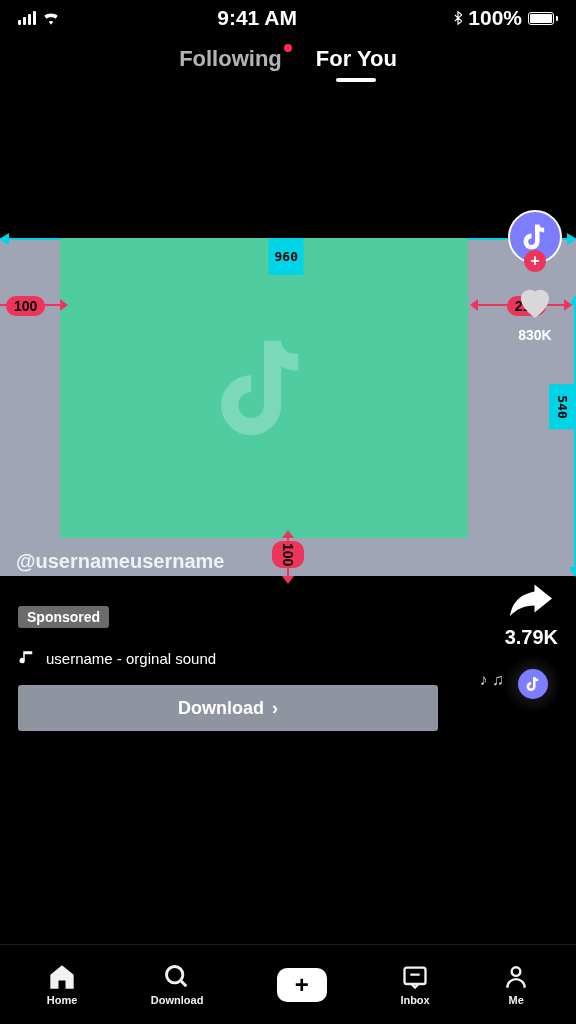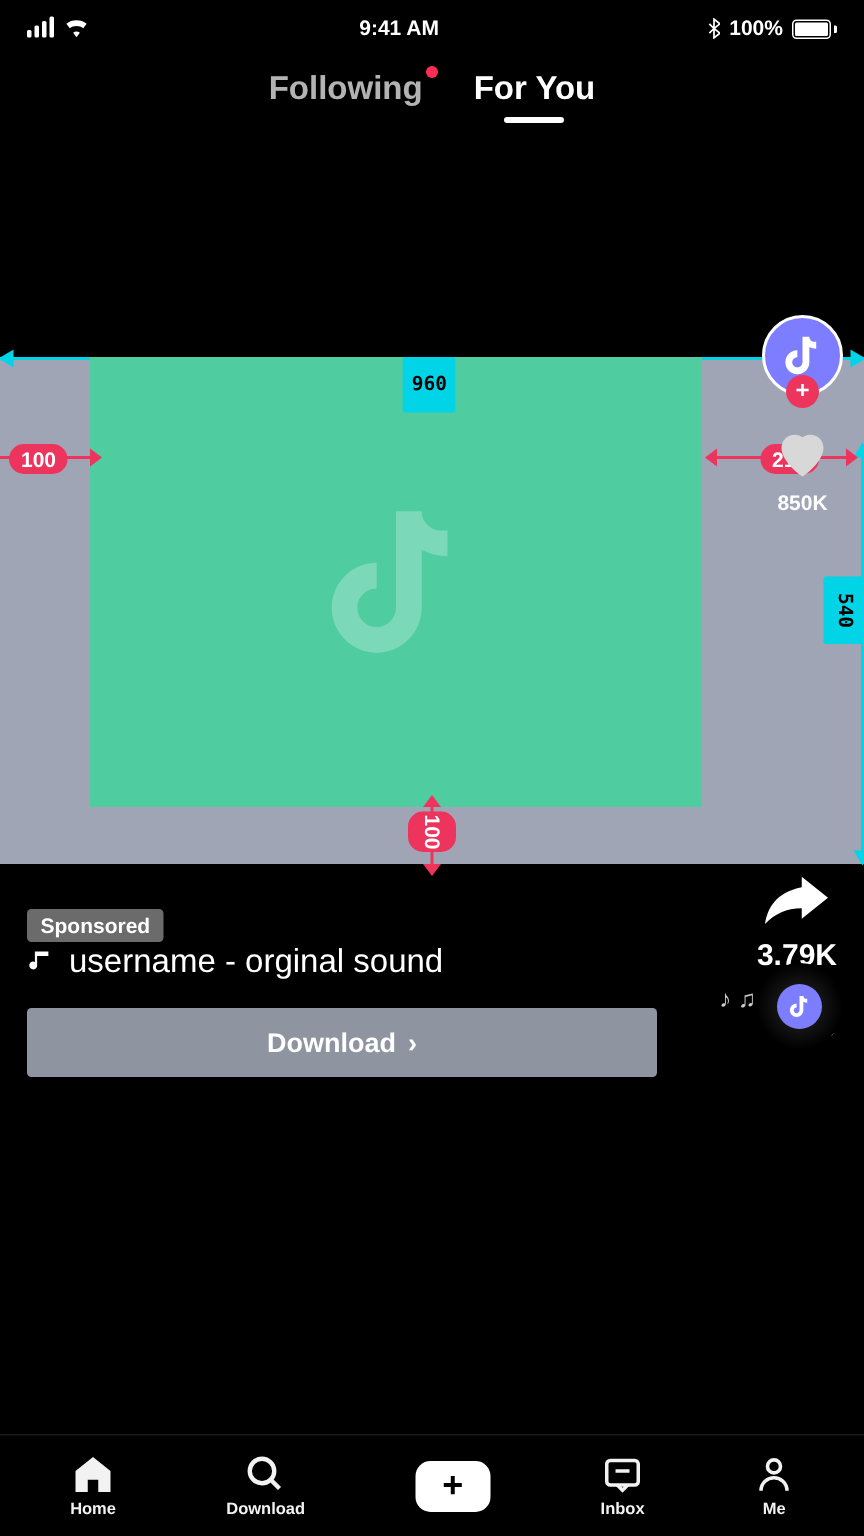--- a/index.html
+++ b/index.html
@@ -1,40 +1,40 @@
 <!DOCTYPE html>
 <html><head>
 <meta charset="utf-8">
 <style>
 *{margin:0;padding:0;box-sizing:border-box;font-family:-apple-system,BlinkMacSystemFont,'Segoe UI',sans-serif}
 html,body{width:576px;height:1024px;background:#000;color:#fff;overflow:hidden}
-.status-bar{display:flex;justify-content:space-between;align-items:center;padding:8px 18px;height:36px;font-size:14px;font-weight:600}
+.status-bar{display:flex;justify-content:space-between;align-items:center;padding:8px 18px;height:36px;font-size:21px;font-weight:600}
 .status-left{display:flex;align-items:center;gap:6px}
-.status-right{display:flex;align-items:flex-end;gap:6px}
+.status-right{display:flex;align-items:center;gap:6px}
 .signal{display:flex;align-items:flex-end;gap:2px}
 .signal span{width:3px;background:#fff;border-radius:1px}
 .signal span:nth-child(1){height:5px}.signal span:nth-child(2){height:8px}.signal span:nth-child(3){height:11px}.signal span:nth-child(4){height:14px}
 .wifi-icon{width:18px;height:14px}
 .battery{display:flex;align-items:center;gap:2px}
 .battery-body{width:26px;height:13px;border:1.5px solid #fff;border-radius:3px;padding:1px}
 .battery-fill{width:100%;height:100%;background:#fff;border-radius:1px}
 .battery-tip{width:2px;height:5px;background:#fff;border-radius:0 1px 1px 0}
 .bt-icon{width:8px;height:14px}
 .top-tabs{display:flex;justify-content:center;align-items:flex-end;gap:34px;padding:10px 0 16px;font-size:22px;font-weight:700}
 .tab{color:rgba(255,255,255,.7);position:relative}
 .tab.active{color:#fff}
 .tab.active::after{content:'';position:absolute;bottom:-10px;left:50%;transform:translateX(-50%);width:40px;height:4px;background:#fff;border-radius:2px}
 .notif-dot{position:absolute;top:-2px;right:-10px;width:8px;height:8px;background:#ff2d55;border-radius:50%}
 .video-area{position:relative;width:100%;height:338px;margin-top:150px;background:#9fa5b4;overflow:visible}
 .safe-zone{position:absolute;left:60px;top:0;width:408px;height:300px;background:#4fcca0}
 .tiktok-wm{position:absolute;left:50%;top:50%;transform:translate(-50%,-50%);opacity:.25}
 .dim-label{position:absolute;background:#00d4e6;color:#000;font-size:13px;font-weight:700;padding:11px 6px;border-radius:2px;font-family:monospace}
 .dim-960{top:0;left:50%;transform:translateX(-55%)}
 .dim-540{top:50%;right:0;transform:translateY(-50%) rotate(0deg);writing-mode:vertical-lr}
-.margin-label{position:absolute;background:#ed345d;color:#ffffff;font-size:14px;font-weight:700;padding:2px 8px;border-radius:10px}
+.margin-label{position:absolute;background:#ed345d;color:#000000;font-size:14px;font-weight:700;padding:2px 8px;border-radius:10px}
 .m100l{left:6px;top:58px}
 .m210{right:30px;top:58px}
 .m100b{left:50%;transform:translateX(-50%);bottom:8px;writing-mode:vertical-lr}
 .arrow{position:absolute;background:#ed345d;height:2px}
 .arrow::before,.arrow::after{content:'';position:absolute;width:0;height:0;border-style:solid}
 .arrow-210{right:12px;top:66px;width:86px}
 .arrow-210::before{left:-8px;top:-5px;border-width:6px 8px 6px 0;border-color:transparent #ed345d transparent transparent}
 .arrow-210::after{right:-8px;top:-5px;border-width:6px 0 6px 8px;border-color:transparent transparent transparent #ed345d}
 .arrow-100l{left:0;top:66px;width:60px}
 .arrow-100l::before{left:-8px;top:-5px;border-width:6px 8px 6px 0;border-color:transparent #ed345d transparent transparent}
@@ -51,30 +51,30 @@
 .right-rail{position:absolute;right:14px;top:-28px;display:flex;flex-direction:column;align-items:center;gap:16px}
 .avatar{width:54px;height:54px;border-radius:50%;background:#7d7dff;display:flex;align-items:center;justify-content:center;border:2px solid #fff;position:relative}
 .avatar-plus{position:absolute;bottom:-10px;left:50%;transform:translateX(-50%);width:22px;height:22px;background:#ed345d;border-radius:50%;display:flex;align-items:center;justify-content:center;color:#fff;font-size:16px;font-weight:700}
 .action-btn{display:flex;flex-direction:column;align-items:center;gap:3px}
 .action-icon{width:44px;height:44px;display:flex;align-items:center;justify-content:center}
 .action-count{font-size:14px;color:#fff;font-weight:600}
 .username-row{position:absolute;bottom:3px;left:16px;font-size:20px;font-weight:700;color:rgba(255,255,255,.85)}
 .content{padding:18px 18px 0;position:relative}
 .caption{font-size:19px;line-height:1.35;font-weight:500;max-width:380px}
 .sponsored{display:inline-block;margin-top:12px;background:#6b6b6b;padding:3px 9px;border-radius:3px;font-size:14px;font-weight:600}
-.sound-row{display:flex;align-items:center;gap:10px;margin-top:0;font-size:22px}
+.sound-row{display:flex;align-items:center;gap:10px;margin-top:21px;font-size:15px}
 .download-btn{margin-top:18px;width:420px;height:46px;background:#8e94a0;border:none;border-radius:3px;color:#fff;font-size:18px;font-weight:600;display:flex;align-items:center;justify-content:center;gap:8px}
 .share-col{position:absolute;right:18px;top:8px;display:flex;flex-direction:column;align-items:center;gap:6px}
 .share-count{font-size:20px;font-weight:700}
 .more-dots{position:absolute;right:20px;top:108px;display:flex;gap:6px}
 .more-dots span{width:7px;height:7px;background:#fff;border-radius:50%}
 .disc{position:absolute;right:14px;bottom:18px;width:58px;height:58px;background:radial-gradient(circle,#2a2a2a 0%,#000 70%);border-radius:50%;display:flex;align-items:center;justify-content:center}
 .disc-inner{width:30px;height:30px;background:#7d7dff;border-radius:50%;display:flex;align-items:center;justify-content:center}
 .music-notes{position:absolute;right:72px;bottom:42px;color:#fff;font-size:16px;opacity:.8}
-.bottom-nav{position:absolute;bottom:0;left:0;width:100%;height:68px;background:#000;border-top:1px solid #1a1a1a;display:flex;justify-content:space-around;align-items:center;padding:0 10px}
+.bottom-nav{position:absolute;bottom:0;left:0;width:100%;height:80px;background:#000;border-top:1px solid #1a1a1a;display:flex;justify-content:space-around;align-items:center;padding:0 10px}
 .nav-item{display:flex;flex-direction:column;align-items:center;gap:3px;color:#fff;opacity:.95}
 .nav-label{font-size:11px;font-weight:600}
 .create-btn{width:50px;height:34px;background:#fff;border-radius:10px;display:flex;align-items:center;justify-content:center;position:relative}
 .create-btn::before{content:'';position:absolute;left:-5px;top:0;width:50px;height:34px;background:#00d4e6;border-radius:10px;z-index:-1}
 .create-btn::after{content:'';position:absolute;right:-5px;top:0;width:50px;height:34px;background:#ed345d;border-radius:10px;z-index:-1}
 .plus{color:#000;font-size:24px;font-weight:700}
 </style>
 </head>
 <body>
 
@@ -133,23 +133,24 @@
           <path d="M38 12c-3.3 0-6-2.7-6-6h-8v30c0 3.3-2.7 6-6 6s-6-2.7-6-6 2.7-6 6-6V22c-7.7 0-14 6.3-14 14s6.3 14 14 14 14-6.3 14-14V18c2.4 1.3 5.1 2 8 2v-8z"></path>
         </svg>
       <div class="avatar-plus">+</div>
     </div>
     <div class="action-btn">
       <div class="action-icon">
           <svg width="42" height="42" viewBox="0 0 24 24" fill="#d8d8d8">
             <path d="M12 21s-8-5.3-8-11c0-2.8 2.2-5 5-5 1.7 0 3 1 3 1s1.3-1 3-1c2.8 0 5 2.2 5 5 0 5.7-8 11-8 11z"></path>
           </svg>
         </div>
-      <div class="action-count">850K</div>
-    </div>
-  </div>
+      <div class="action-count">830K</div>
+    </div>
+  </div>
+  <div class="username-row">@usernameusername</div>
 </div>
 
 <div class="content">
   <div class="sponsored">Sponsored</div>
   <div class="sound-row">
     <svg width="18" height="18" viewBox="0 0 24 24" fill="#fff">
         <path d="M9 3v12.5a3.5 3.5 0 11-2-3.16V3h2zm0 0h10v4H9z"></path>
       </svg>
     <span>username - orginal sound</span>
   </div>

